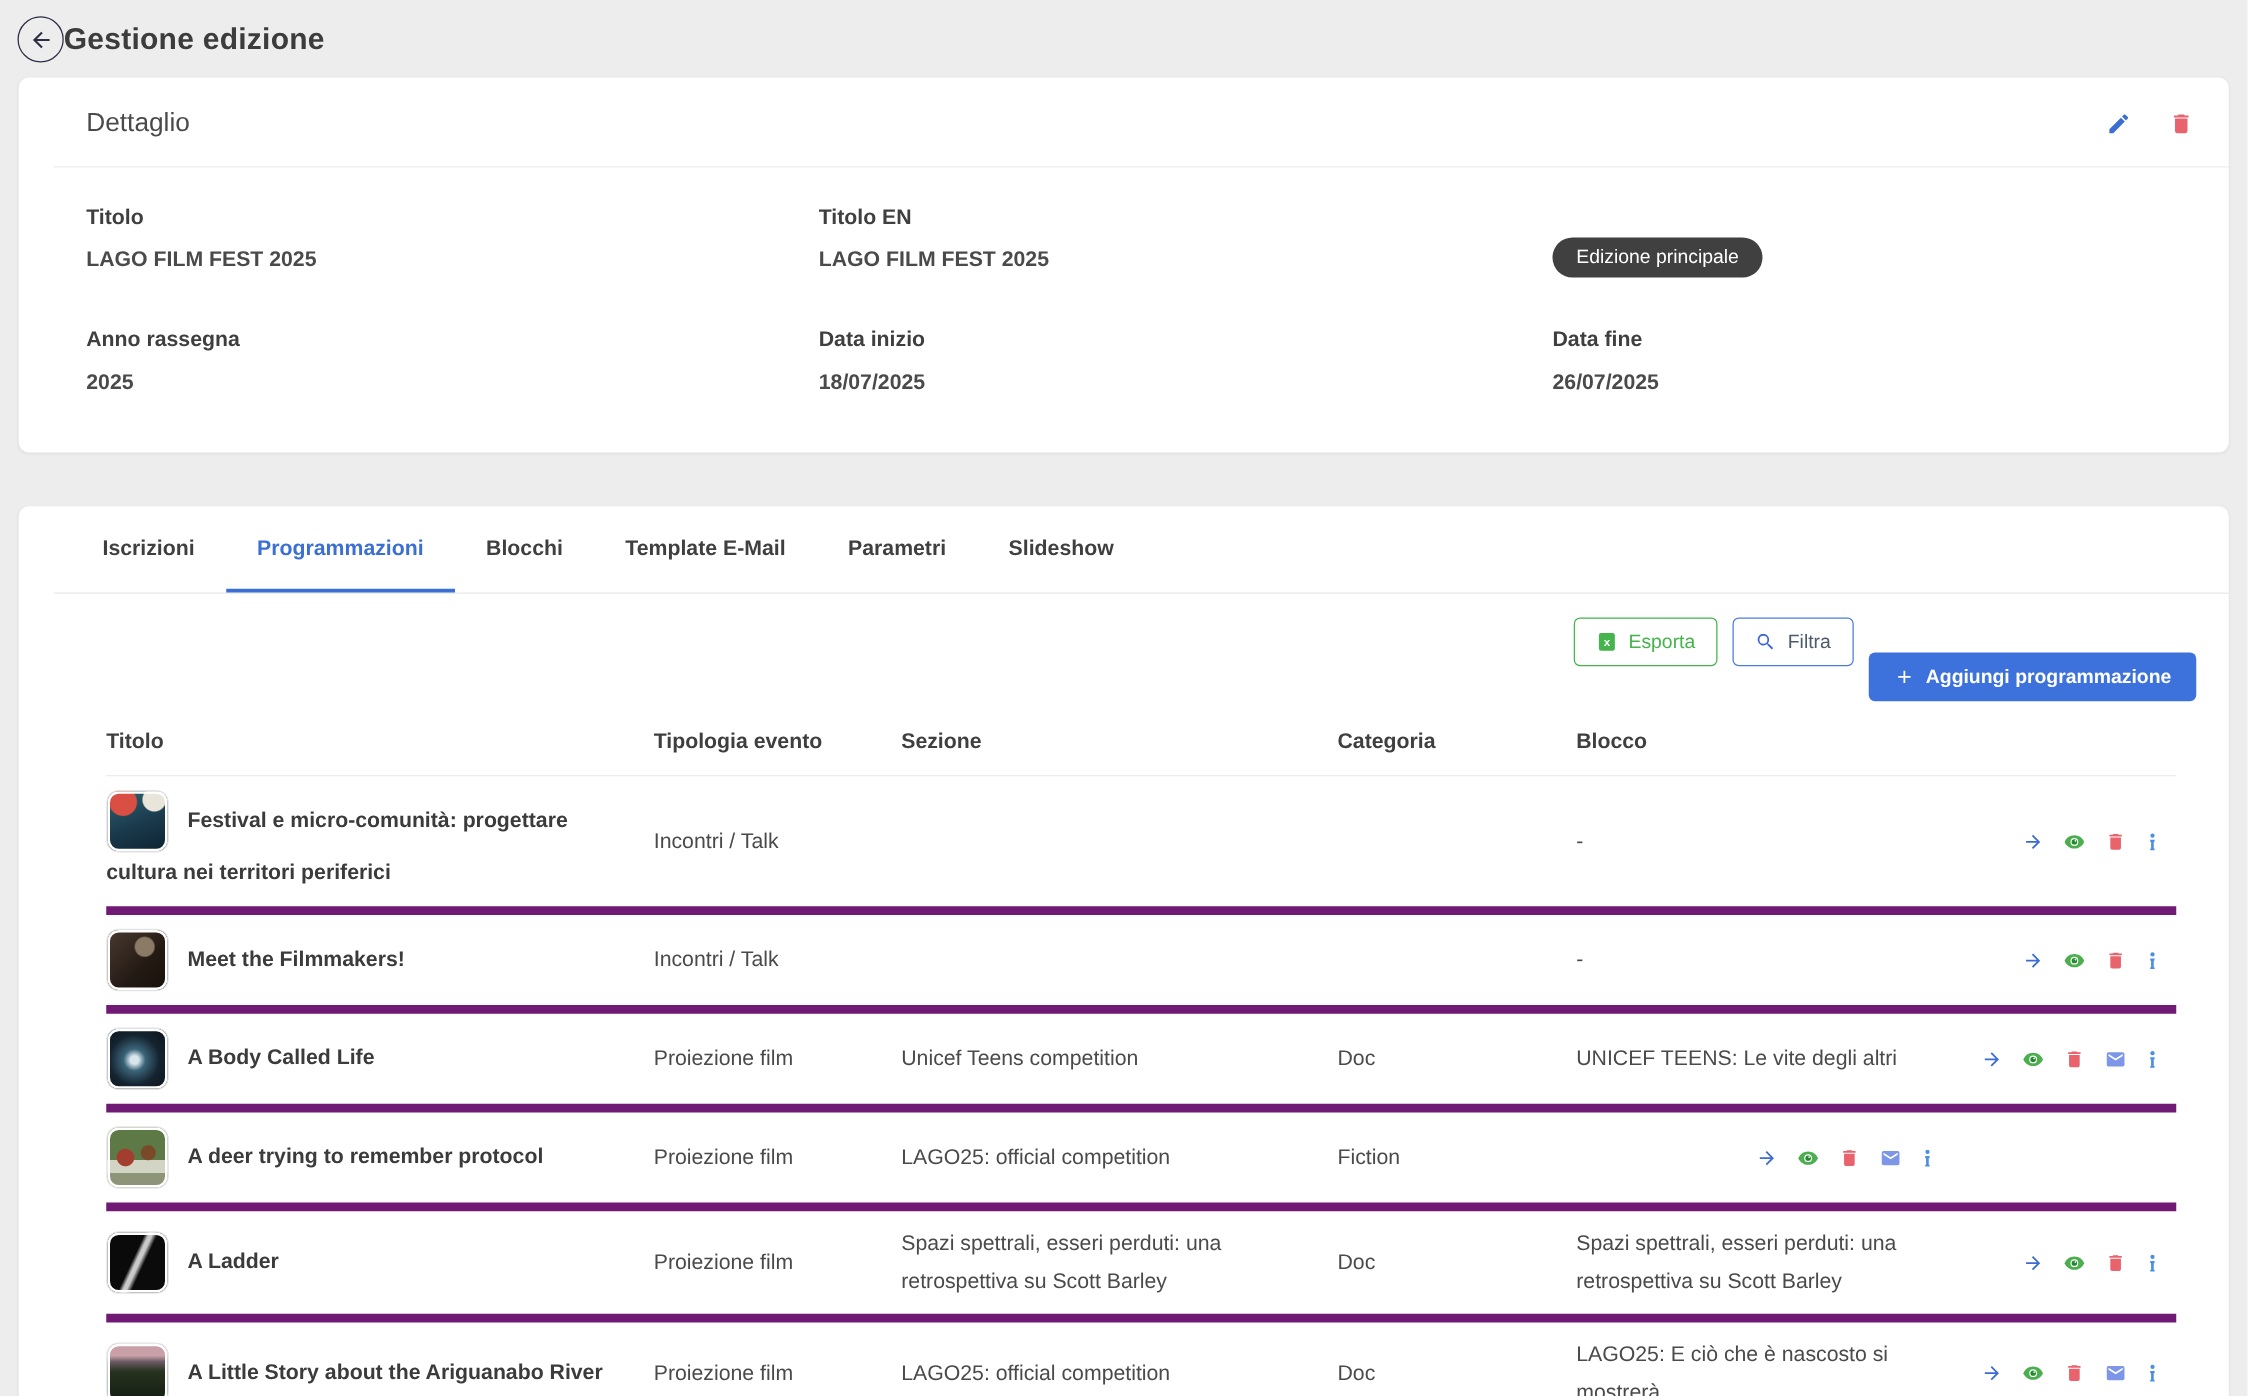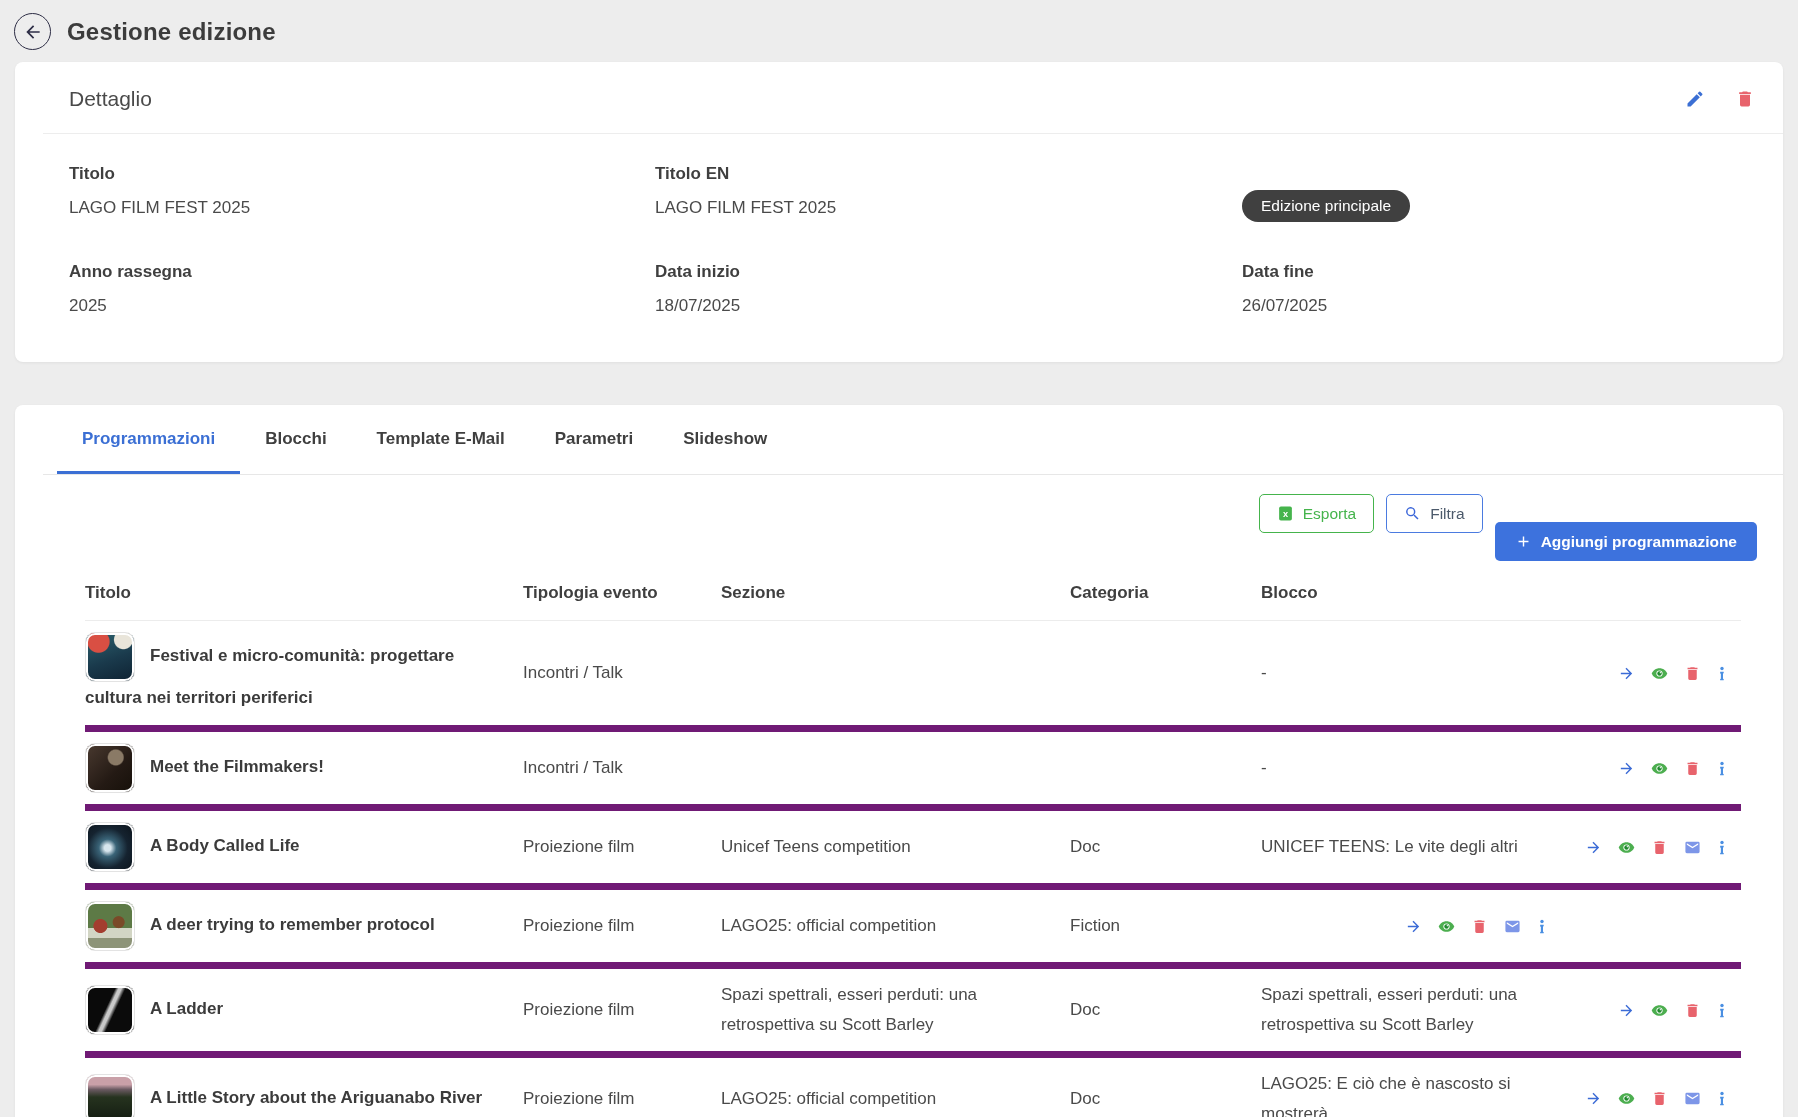--- a/index.html
+++ b/index.html
@@ -3,21 +3,21 @@
 <meta charset="utf-8">
 <style>
   * { margin:0; padding:0; box-sizing:border-box; }
   html,body { width:1798px; height:1117px; overflow:hidden; }
   body {
     background:#ededed;
     font-family:"Liberation Sans","DejaVu Sans",sans-serif;
     color:#4a4a4a;
   }
   
-  .topbar { display:flex; align-items:center; gap:16px; padding:13px 5px 12px 14px; }
+  .topbar { display:flex; align-items:center; gap:0; padding:13px 5px 12px 14px; }
   .back-btn {
     width:37px; height:37px; border-radius:50%; border:1.6px solid #2d2d45;
     background:transparent; display:flex; align-items:center; justify-content:center;
     cursor:pointer; flex:0 0 auto;
   }
   .back-btn svg { width:20px; height:20px; fill:#2d2d45; }
   .page-title { font-size:24px; font-weight:bold; color:#3c3c3c; letter-spacing:.2px; }
 
   
   .card {
@@ -35,21 +35,21 @@
   .icon-btn { background:none; border:none; cursor:pointer; display:flex; }
   .icon-btn svg { width:20px; height:20px; }
   .pencil svg { fill:#3b6fd4; }
   .trash-red svg { fill:#e8636c; }
 
   .fields {
     display:grid; grid-template-columns:586px 587px 1fr;
     row-gap:40px; padding:30px 26px 46px 26px;
   }
   .field-label { font-weight:bold; color:#3f3f3f; font-size:17px; margin-bottom:14px; }
-  .field-value { font-size:17px; color:#4a4a4a; }
+  .field-value { font-size:17px; color:#4a4a4a;font-weight:bold; }
   .badge-cell { display:flex; align-items:flex-start; }
   .badge {
     margin-top:26px; background:#404040; color:#fff; font-size:15.5px;
     padding:7px 19px; border-radius:16px; white-space:nowrap;
   }
 
   
   .tab-bar { display:flex; padding-left:14px; border-bottom:1px solid #e7e7e7; }
   .tab {
     background:none; border:none; cursor:pointer; position:relative;
@@ -167,20 +167,21 @@
     </div>
     <div class="field">
       <div class="field-label">Data fine</div>
       <div class="field-value">26/07/2025</div>
     </div>
   </div>
 </section>
 
 <section class="card table-card">
   <nav class="tab-bar">
+      <button class="tab"><span>Iscrizioni</span></button>
       <button class="tab active"><span>Programmazioni</span></button>
       <button class="tab"><span>Blocchi</span></button>
       <button class="tab"><span>Template E-Mail</span></button>
       <button class="tab"><span>Parametri</span></button>
       <button class="tab"><span>Slideshow</span></button>
     </nav>
 
   <div class="toolbar">
     <button class="btn btn-export">
       <svg viewBox="0 0 24 24">

